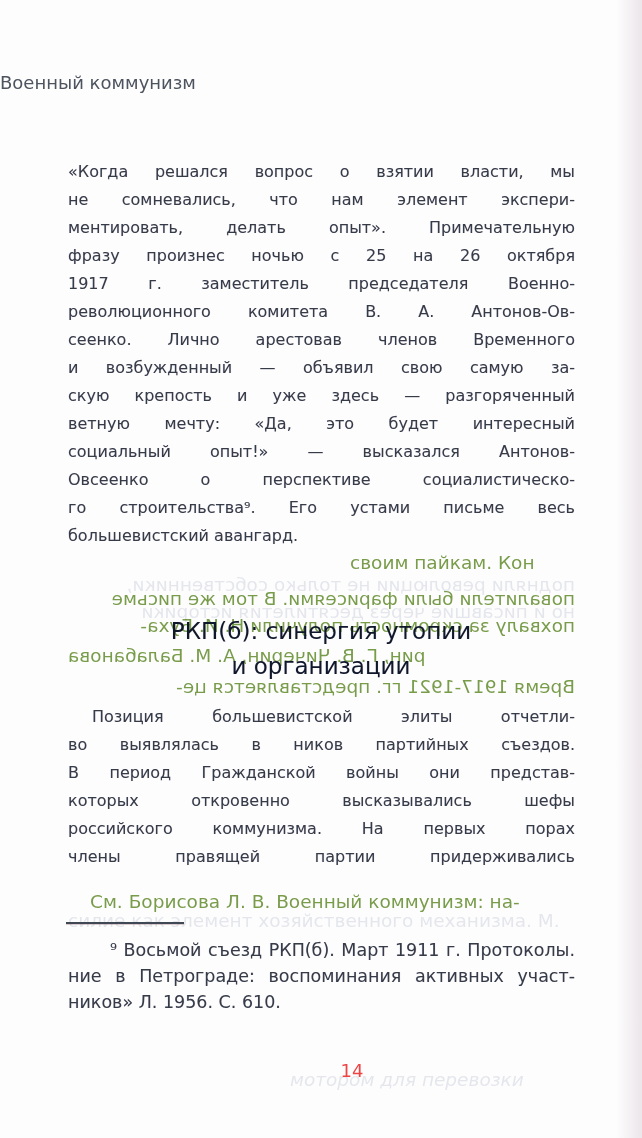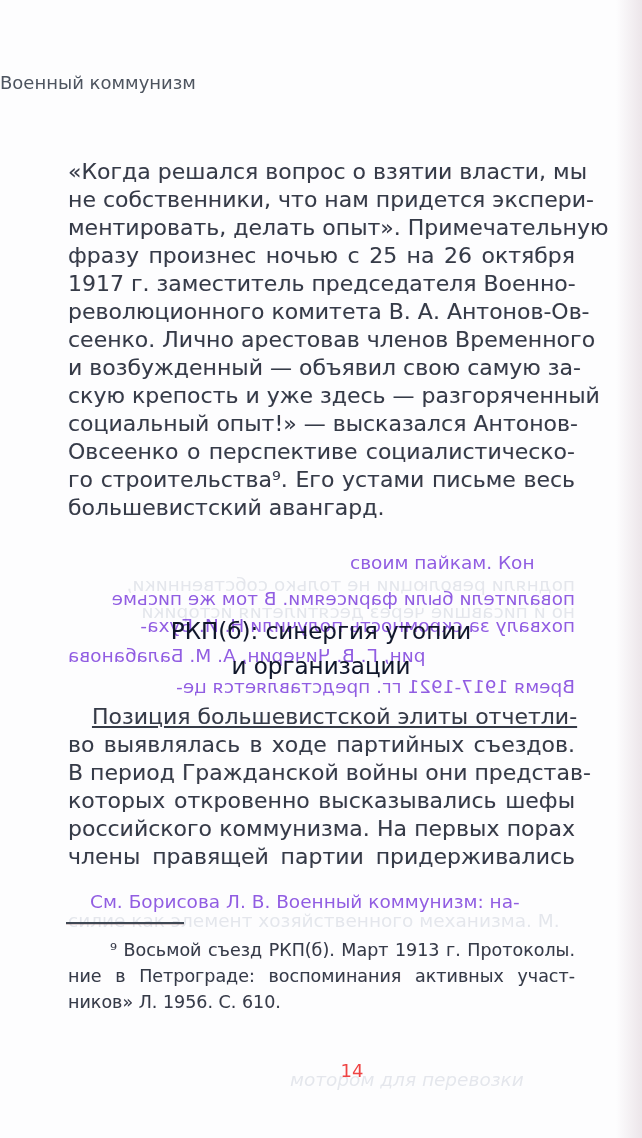--- a/index.html
+++ b/index.html
@@ -18,26 +18,26 @@
     pointer-events:none;
   }
   .running-head {
     position:absolute; top:72px; left:0; width:100%;
     text-align:left; font-size:18px; color:#4d545f;
   }
   .textblock { position:absolute; left:68px; width:507px; }
   .para1 { top:158px; }
   .para2 { top:703px; }
   .line {
-    font-size:22px; line-height:28px; height:28px; white-space:nowrap;
+    font-size:16px; line-height:28px; height:28px; white-space:nowrap;
     text-align:justify; text-align-last:justify;
     text-shadow:0.5px 0 0 rgba(170,60,60,0.10), -0.5px 0 0 rgba(50,80,170,0.12);
   }
   .line.last { text-align-last:left; }
-  .line.indent { text-indent:24px;text-decoration:underline; }
+  .line.indent { text-indent:24px; }
   .section-heading {
     position:absolute; top:614px; left:0; width:100%;
     text-align:center; font-size:23px; line-height:35px; color:#0f172a;
     text-shadow:0.5px 0 0 rgba(170,60,60,0.10), -0.5px 0 0 rgba(50,80,170,0.12);
   }
   .footnote-rule {
     position:absolute; top:922px; left:66px; width:118px; height:2px;
     background:#3f4854;
     box-shadow:0 1px 0 rgba(120,60,60,0.25);
   }
@@ -48,21 +48,21 @@
     text-shadow:0.4px 0 0 rgba(170,60,60,0.10), -0.4px 0 0 rgba(50,80,170,0.12);
   }
   .fline.first { text-indent:42px; }
   .fline.last { text-align-last:left; }
   .page-number {
     position:absolute; top:1060px; left:0; width:100%;
     text-align:center; font-size:18px; color:#ef4444;margin-left:31px;
   }
   .ghost {
     position:absolute; white-space:nowrap;
-    font-size:18.5px; color:#6d28d9; opacity:0.75;
+    font-size:18.5px; color:#4d7c0f; opacity:0.75;
     pointer-events:none;
   }
   .ghost.mirror { transform:scaleX(-1); }
   .ghost.faint { opacity:0.45; color:#c6ccd7; }
   .ghost.w { left:68px; width:507px; }
 </style>
 </head>
 <body>
 
 <div class="page">
@@ -75,51 +75,52 @@
   <div class="ghost mirror faint w" style="top:601px;">но и писавшие через десятилетия историки</div>
   <div class="ghost mirror w" style="top:615px;">похвалу за скромность получили Н. И. Буха-</div>
   <div class="ghost mirror w" style="top:645px; text-align:right;">рин, Г. В. Чичерин, А. М. Балабанова</div>
   <div class="ghost mirror w" style="top:676px;">Время 1917-1921 гг. представляется це-</div>
   <div class="ghost" style="top:891px; left:90px;">См. Борисова Л. В. Военный коммунизм: на-</div>
   <div class="ghost faint" style="top:910px; left:68px;">силие как элемент хозяйственного механизма. М.</div>
   <div class="ghost faint" style="top:1069px; left:290px;font-style:italic;">мотором для перевозки</div>
 
   <div class="textblock para1">
     <div class="line">«Когда решался вопрос о взятии власти, мы</div>
-    <div class="line">не собственники, что нам придется экспери-</div>
+    <div class="line">не сомневались, что нам элемент экспери-</div>
     <div class="line">ментировать, делать опыт». Примечательную</div>
     <div class="line">фразу произнес ночью с 25 на 26 октября</div>
     <div class="line">1917 г. заместитель председателя Военно-</div>
     <div class="line">революционного комитета В. А. Антонов-Ов-</div>
     <div class="line">сеенко. Лично арестовав членов Временного</div>
     <div class="line">и возбужденный — объявил свою самую за-</div>
     <div class="line">скую крепость и уже здесь — разгоряченный</div>
+    <div class="line">ветную мечту: «Да, это будет интересный</div>
     <div class="line">социальный опыт!» — высказался Антонов-</div>
     <div class="line">Овсеенко о перспективе социалистическо-</div>
     <div class="line">го строительства⁹. Его устами письме весь</div>
     <div class="line last">большевистский авангард.</div>
   </div>
 
   <div class="section-heading">
     <div>РКП(б): синергия утопии</div>
     <div>и организации</div>
   </div>
 
   <div class="textblock para2">
     <div class="line indent">Позиция большевистской элиты отчетли-</div>
-    <div class="line">во выявлялась в ходе партийных съездов.</div>
+    <div class="line">во выявлялась в ников партийных съездов.</div>
     <div class="line">В период Гражданской войны они представ-</div>
     <div class="line">которых откровенно высказывались шефы</div>
     <div class="line">российского коммунизма. На первых порах</div>
     <div class="line">члены правящей партии придерживались</div>
   </div>
 
   <div class="footnote-rule"></div>
   <div class="footnote">
-    <div class="fline first">⁹ Восьмой съезд РКП(б). Март 1913 г. Протоколы.</div>
+    <div class="fline first">⁹ Восьмой съезд РКП(б). Март 1911 г. Протоколы.</div>
     <div class="fline">ние в Петрограде: воспоминания активных участ-</div>
     <div class="fline last">ников» Л. 1956. С. 610.</div>
   </div>
 
   <div class="page-number">14</div>
 
   <div class="edge-right"></div>
 </div>
 
 </body></html>

